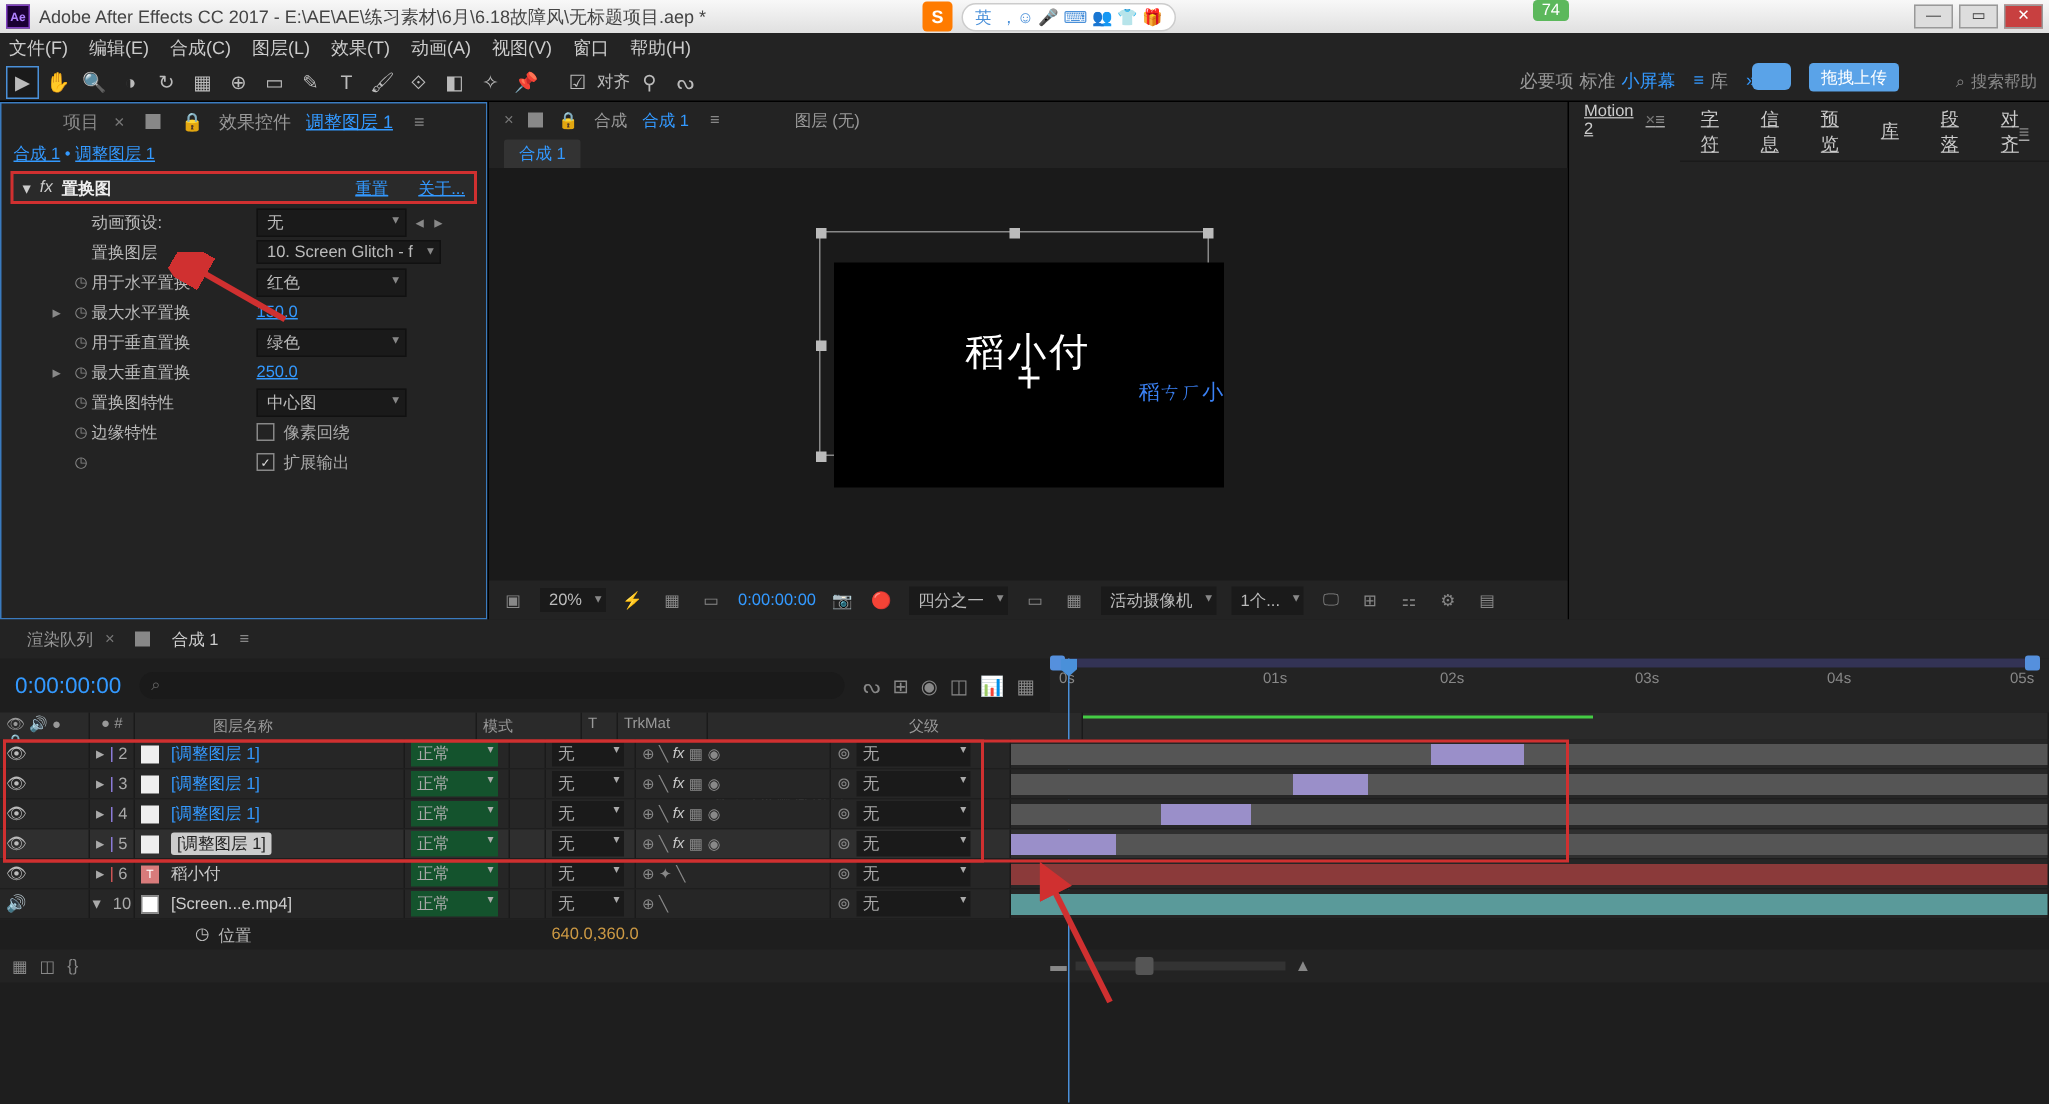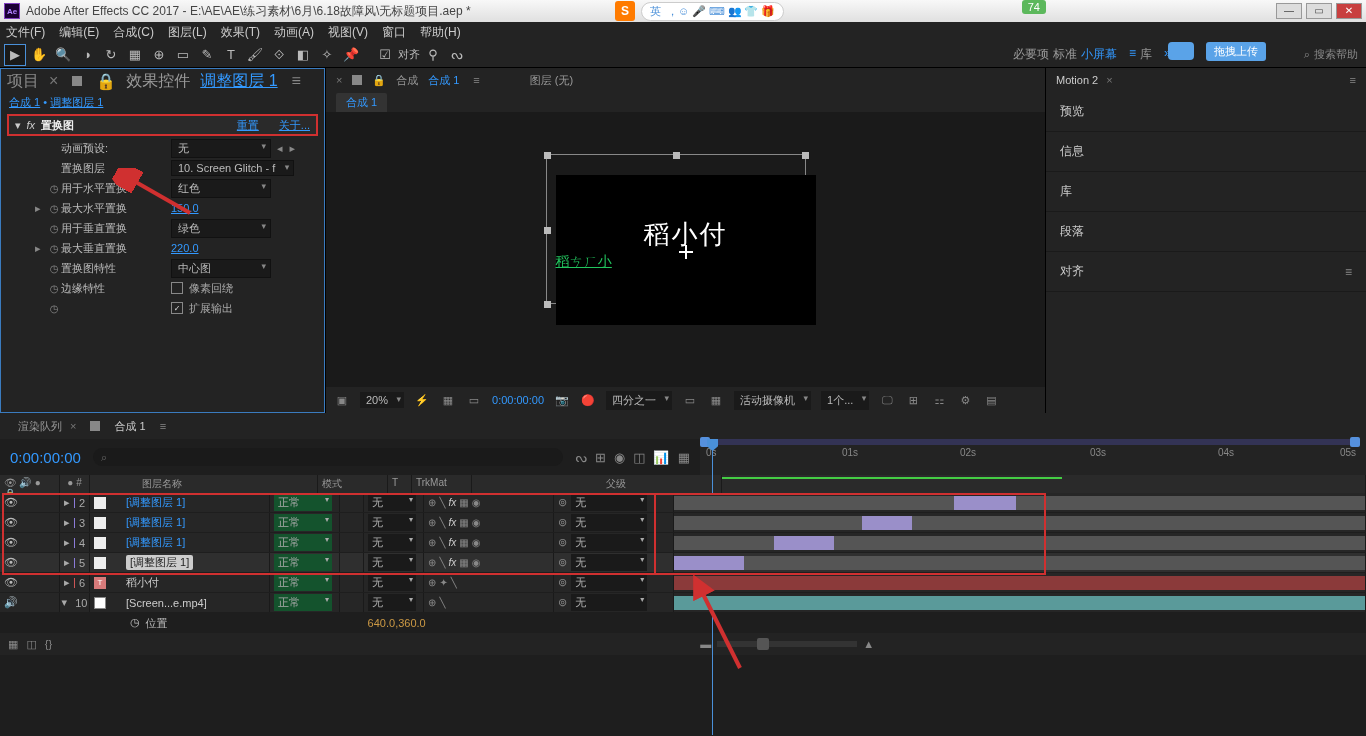--- a/index.html
+++ b/index.html
@@ -21,21 +21,21 @@
 .tool-sep { width: 8px; }
 .workspace-tabs { position: absolute; right: 180px; display: flex; gap: 4px; font-size: 12px; color: #999; }
 .workspace-tabs .ws-active { color: #3399ff; }
 .ws-more { color: #3399ff; margin-left: 8px; }
 .search-help { position: absolute; right: 8px; display: flex; align-items: center; gap: 4px; color: #888; }
 .upload-tag { position: absolute; right: 100px; top: 42px; background: #5aa3e8; color: #fff; padding: 2px 8px; border-radius: 3px; font-size: 11px; z-index: 5; }
 .cloud-icon { position: absolute; right: 172px; top: 42px; width: 26px; height: 18px; background: #5aa3e8; border-radius: 4px; z-index: 5; }
 
 .main { display: flex; height: 345px; }
 .panel-left { width: 325px; background: #232323; border: 1px solid #3a7bbf; display: flex; flex-direction: column; }
-.panel-tabs { height: 24px; display: flex; align-items: center; padding: 0 6px; gap: 10px; font-size: 16px; }
+.panel-tabs { height: 24px; display: flex; align-items: center; padding: 0 6px; gap: 10px; font-size: 12px; justify-content: center; }
 .panel-tabs .tab { color: #888; }
 .panel-tabs .tab-x { color: #777; }
 .panel-tabs .fx-sq { width: 10px; height: 10px; background: #888; margin: 0 4px; }
 .panel-tabs .fx-txt { color: #999; }
 .panel-tabs .fx-link { color: #3399ff; text-decoration: underline; }
 .panel-tabs .menu-ico { color: #888; margin-left: 4px; }
 .bread { padding: 2px 8px; color: #3399ff; font-size: 11px; }
 .bread span { text-decoration: underline; }
 .fx-head { margin: 2px 6px 0 6px; border: 2px solid #d03030; background: #2a2a2a; height: 22px; display: flex; align-items: center; padding: 0 6px; gap: 6px; }
 .fx-head .tw { color: #ccc; }
@@ -63,34 +63,34 @@
 .comp-tabs .sq { width: 10px; height: 10px; background: #888; }
 .comp-tabs .t-lab { color: #999; }
 .comp-tabs .t-link { color: #3399ff; }
 .comp-tabs .menu-ico { color: #888; margin-left: 4px; }
 .comp-tabs .layer-lab { margin-left: 40px; color: #999; }
 .comp-ft { height: 20px; display: flex; align-items: center; padding: 0 10px; gap: 8px; }
 .comp-ft .ftab { background: #333; padding: 2px 10px; color: #3399ff; border-radius: 2px 2px 0 0; }
 .viewer { flex: 1; background: #1a1a1a; display: flex; align-items: center; justify-content: center; position: relative; }
 .canvas { width: 260px; height: 150px; background: #000; position: relative; }
 .canvas .txt1 { position: absolute; top: 42px; left: 0; right: 0; text-align: center; color: #fff; font-size: 26px; font-family: serif; letter-spacing: 2px; }
-.canvas .txt2 { position: absolute; top: 78px; left: 0; right: 0; text-align: left; color: #22c55e; font-size: 14px; font-family: serif; text-decoration: underline; }
+.canvas .txt2 { position: absolute; top: 78px; left: 0; right: 0; text-align: right; color: #3b82f6; font-size: 14px; font-family: serif; }
 .canvas .cross { position: absolute; top: 70px; left: 50%; width: 14px; height: 14px; margin-left: -7px; }
 .canvas .cross::before, .canvas .cross::after { content: ""; position: absolute; background: #fff; }
 .canvas .cross::before { left: 6px; top: 0; width: 2px; height: 14px; }
 .canvas .cross::after { top: 6px; left: 0; height: 2px; width: 14px; }
 .sel-box { position: absolute; border: 1px solid #888; }
 .handle { position: absolute; width: 7px; height: 7px; background: #bbb; }
 .viewer-bar { height: 26px; background: #232323; display: flex; align-items: center; padding: 0 8px; gap: 10px; font-size: 11px; color: #bbb; }
 .viewer-bar .dd-s { background: #1a1a1a; padding: 2px 16px 2px 6px; position: relative; }
 .viewer-bar .dd-s::after { content: "▾"; position: absolute; right: 3px; font-size: 9px; color: #888; }
 .viewer-bar .ico { width: 16px; text-align: center; color: #888; }
 .viewer-bar .tc { color: #3399ff; }
 
-.panel-right { width: 320px; background: #232323; display: flex; flex-direction: column; }
+.panel-right { width: 320px; background: #232323; display: flex; flex-direction: row; text-decoration: underline; }
 .rp-head { height: 24px; display: flex; align-items: center; padding: 0 10px; color: #ccc; }
 .rp-head .x { margin-left: 8px; color: #777; }
 .rp-head .menu-ico { margin-left: auto; color: #888; }
 .rp-item { height: 40px; border-bottom: 1px solid #1a1a1a; display: flex; align-items: center; padding: 0 14px; color: #ccc; font-size: 12px; }
 .rp-item .menu-ico { margin-left: auto; color: #888; }
 
 .timeline { height: 303px; background: #1e1e1e; display: flex; flex-direction: column; }
 .tl-tabs { height: 26px; background: #232323; display: flex; align-items: center; gap: 14px; padding: 0 18px; }
 .tl-tabs .tab { color: #999; }
 .tl-tabs .tab-x { color: #777; margin-left: -6px; }
@@ -120,21 +120,21 @@
 .tl-right-col { flex: 1; position: relative; }
 
 .tl-body { position: relative; }
 .tl-row { height: 20px; display: flex; align-items: center; font-size: 11px; background: #262626; border-bottom: 1px solid #1e1e1e; }
 .tl-row > div { border-right: 1px solid #1a1a1a; height: 100%; display: flex; align-items: center; padding: 0 4px; }
 .eye { width: 60px; gap: 4px; color: #bbb; }
 .rownum { width: 30px; justify-content: center; gap: 4px; }
 .rownum .lc { width: 10px; height: 10px; background: #8b7bd8; }
 .rownum .lc.r { background: #cc5555; }
 .rownum .lc.c { background: #7ba8d8; }
-.src { width: 180px; gap: 20px; }
+.src { width: 180px; gap: 8px; }
 .src .adj { width: 12px; height: 12px; background: #eee; }
 .src .txtico { width: 12px; height: 12px; background: #d87b7b; color: #fff; text-align: center; font-size: 8px; line-height: 12px; }
 .src .vidico { width: 12px; height: 12px; background: #fff; border: 1px solid #888; }
 .src .layname { color: #3399ff; }
 .src .layname.sel { background: #ccc; color: #222; padding: 0 4px; border-radius: 2px; }
 .src .layname.plain { color: #ccc; }
 .mode { width: 70px; }
 .mode .dd-m { background: #14532d; width: 58px; padding: 1px 4px; position: relative; }
 .mode .dd-m::after { content: "▾"; position: absolute; right: 3px; font-size: 8px; }
 .tcol { width: 24px; }
@@ -295,21 +295,21 @@
           <span class="tw"></span>
           <span class="sw">◷</span>
           <span class="name">用于垂直置换</span>
           <span class="dd">绿色</span>
         </div>
       <div class="prop">
           <span class="pad"></span>
           <span class="tw">▸</span>
           <span class="sw">◷</span>
           <span class="name">最大垂直置换</span>
-          <span class="val val-u">220.0</span>
+          <span class="val val-u">250.0</span>
         </div>
       <div class="prop">
           <span class="pad"></span>
           <span class="tw"></span>
           <span class="sw">◷</span>
           <span class="name">置换图特性</span>
           <span class="dd">中心图</span>
         </div>
       <div class="prop">
           <span class="pad"></span>
@@ -389,24 +389,27 @@
     </div>
   </div>
 
   <div class="panel-right">
     <div class="rp-head">
         <span>Motion 2</span>
         <span class="x">×</span>
         <span class="menu-ico">≡</span>
       </div>
     <div class="rp-item">
-        <span>预览</span>
+        <span>字符</span>
       </div>
     <div class="rp-item">
         <span>信息</span>
+      </div>
+    <div class="rp-item">
+        <span>预览</span>
       </div>
     <div class="rp-item">
         <span>库</span>
       </div>
     <div class="rp-item">
         <span>段落</span>
       </div>
     <div class="rp-item">
         <span>对齐</span>
         <span class="menu-ico">≡</span>

